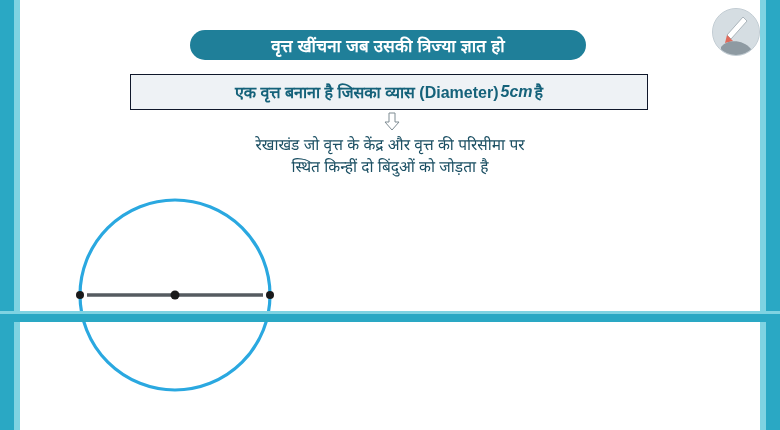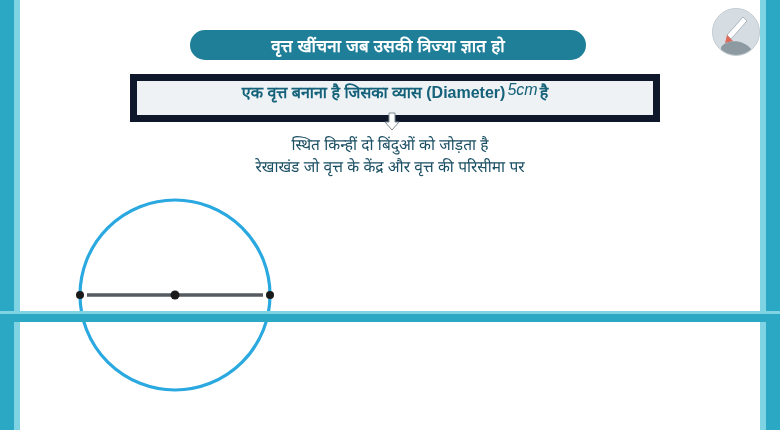--- a/index.html
+++ b/index.html
@@ -60,31 +60,31 @@
   }
 
   
   .statement-box {
     position: absolute;
     left: 110px;
     top: 74px;
     width: 516px;
     height: 34px;
     background: #eef2f5;
-    border: 7px solid #0f172a;
+    border: 1px solid #0f172a;
     display: flex;
-    align-items: flex-start;
+    align-items: center;
     justify-content: center;
     color: #15627a;
     font-size: 16px;
     font-weight: bold;
   }
   .statement-box .em {
     font-style: italic;
-    font-weight: normal;
+    font-weight: bold;
     color: #15627a;
     padding: 0 2px;
   }
 
   
   .down-arrow {
     position: absolute;
     left: 362px;
     top: 112px;
     width: 20px;
@@ -165,22 +165,22 @@
       <span>है</span>
     </div>
 
     <div class="down-arrow">
       <svg width="20" height="20" viewBox="0 0 20 20">
         <path d="M7 1 L13 1 L13 10 L17 10 L10 18 L3 10 L7 10 Z" fill="#ffffff" stroke="#7f8c93" stroke-width="1"></path>
       </svg>
     </div>
 
     <div class="definition">
+      <div>रेखाखंड जो वृत्त के केंद्र और वृत्त की परिसीमा पर</div>
       <div>स्थित किन्हीं दो बिंदुओं को जोड़ता है</div>
-      <div>रेखाखंड जो वृत्त के केंद्र और वृत्त की परिसीमा पर</div>
     </div>
 
     <div class="figure">
       <svg width="220" height="220" viewBox="0 0 220 220">
         <circle cx="105" cy="105" r="95" fill="none" stroke="#2aa8e0" stroke-width="3.2"></circle>
         <line x1="17" y1="105" x2="193" y2="105" stroke="#555b60" stroke-width="3.4"></line>
         <circle cx="10" cy="105" r="4" fill="#1a1a1a"></circle>
         <circle cx="105" cy="105" r="4.5" fill="#1a1a1a"></circle>
         <circle cx="200" cy="105" r="4" fill="#1a1a1a"></circle>
       </svg>

